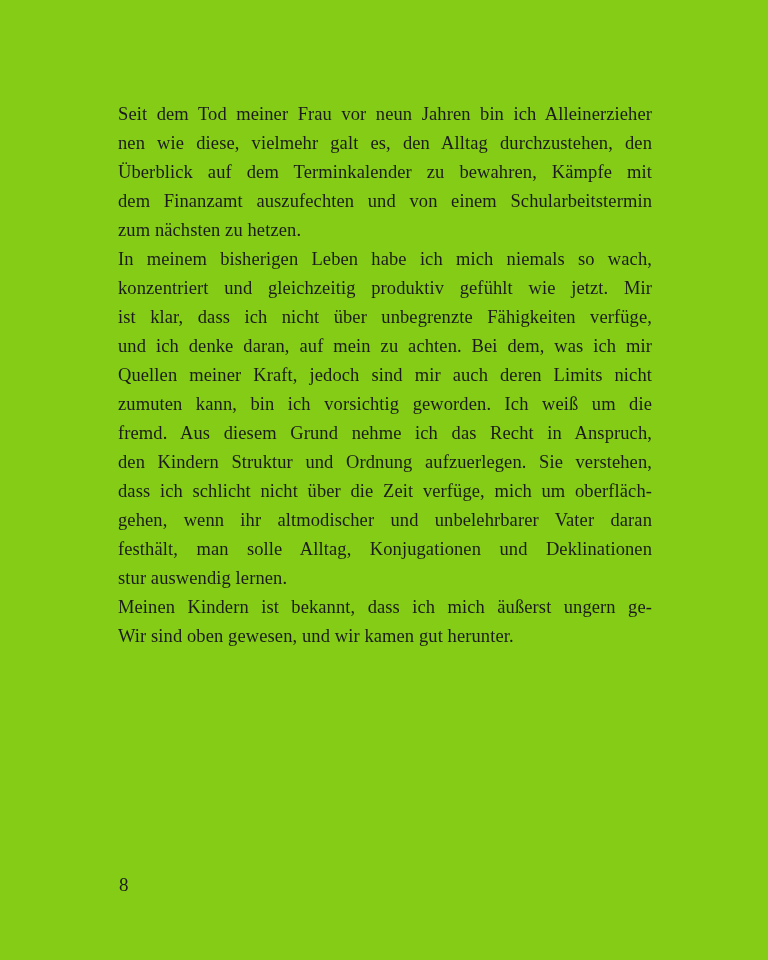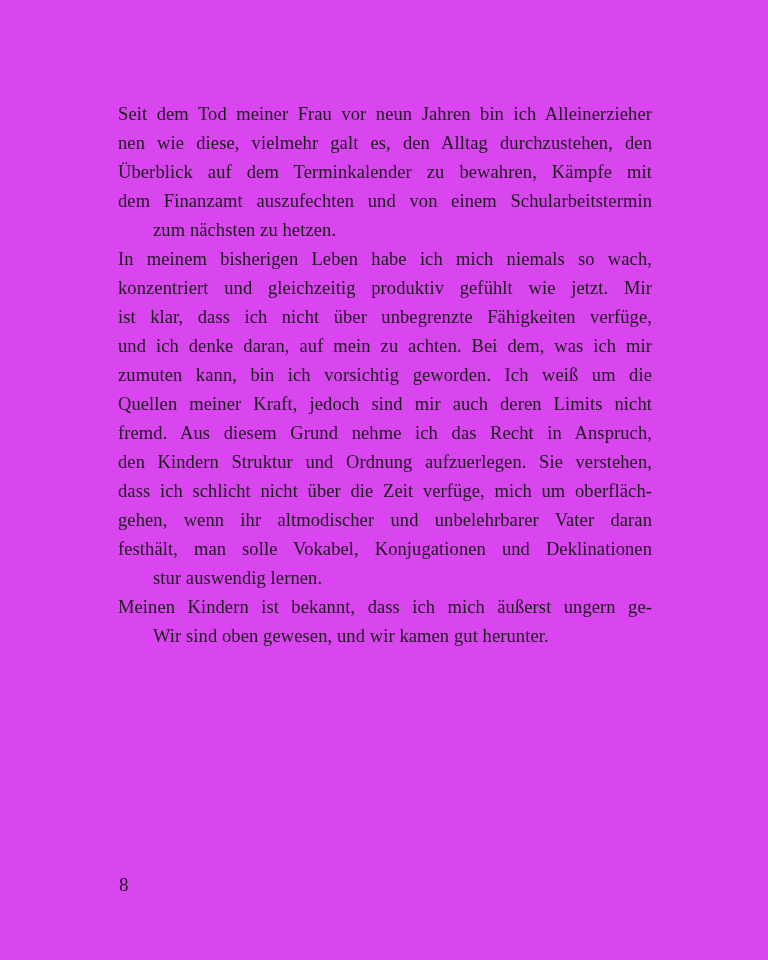--- a/index.html
+++ b/index.html
@@ -4,21 +4,21 @@
 <style>
   html, body {
     margin: 0;
     padding: 0;
     background: #ffffff;
   }
   .page {
     position: relative;
     width: 768px;
     height: 960px;
-    background: #d946ef;
+    background: #84cc16;
     overflow: hidden;
     font-family: "Liberation Serif", serif;
     color: #1c1c1c;
   }
   .text-block {
     position: absolute;
     left: 118px;
     top: 100px;
     width: 534px;
   }
@@ -28,21 +28,20 @@
   .line {
     font-size: 18.5px;
     line-height: 29px;
     text-align: justify;
     text-align-last: justify;
     white-space: normal;
     letter-spacing: 0.1px;
   }
   .line.last {
     text-align-last: left;
-    margin-left: 35px;
   }
   .italic {
     font-style: italic;
   }
   .page-number {
     position: absolute;
     left: 119px;
     top: 870px;
     font-size: 19px;
     line-height: 29px;
@@ -59,27 +58,27 @@
         <div class="line">nen wie diese, vielmehr galt es, den Alltag durchzustehen, den</div>
         <div class="line">Überblick auf dem Terminkalender zu bewahren, Kämpfe mit</div>
         <div class="line">dem Finanzamt auszufechten und von einem Schularbeitstermin</div>
         <div class="line last">zum nächsten zu hetzen.</div>
       </div>
       <div class="paragraph">
         <div class="line">In meinem bisherigen Leben habe ich mich niemals so wach,</div>
         <div class="line">konzentriert und gleichzeitig produktiv gefühlt wie jetzt. Mir</div>
         <div class="line">ist klar, dass ich nicht über unbegrenzte Fähigkeiten verfüge,</div>
         <div class="line">und ich denke daran, auf mein zu achten. Bei dem, was ich mir</div>
+        <div class="line">Quellen meiner Kraft, jedoch sind mir auch deren Limits nicht</div>
         <div class="line">zumuten kann, bin ich vorsichtig geworden. Ich weiß um die</div>
-        <div class="line">Quellen meiner Kraft, jedoch sind mir auch deren Limits nicht</div>
         <div class="line">fremd. Aus diesem Grund nehme ich das Recht in Anspruch,</div>
         <div class="line">den Kindern Struktur und Ordnung aufzuerlegen. Sie verstehen,</div>
         <div class="line">dass ich schlicht nicht über die Zeit verfüge, mich um oberfläch-</div>
         <div class="line">gehen, wenn ihr altmodischer und unbelehrbarer Vater daran</div>
-        <div class="line">festhält, man solle Vokabel, Konjugationen und Deklinationen</div>
+        <div class="line">festhält, man solle Alltag, Konjugationen und Deklinationen</div>
         <div class="line last">stur auswendig lernen.</div>
       </div>
       <div class="paragraph">
         <div class="line">Meinen Kindern ist bekannt, dass ich mich äußerst ungern ge-</div>
         <div class="line last">Wir sind oben gewesen, und wir kamen gut herunter.</div>
       </div>
     </div>
   <div class="page-number">8</div>
 </div>
 

